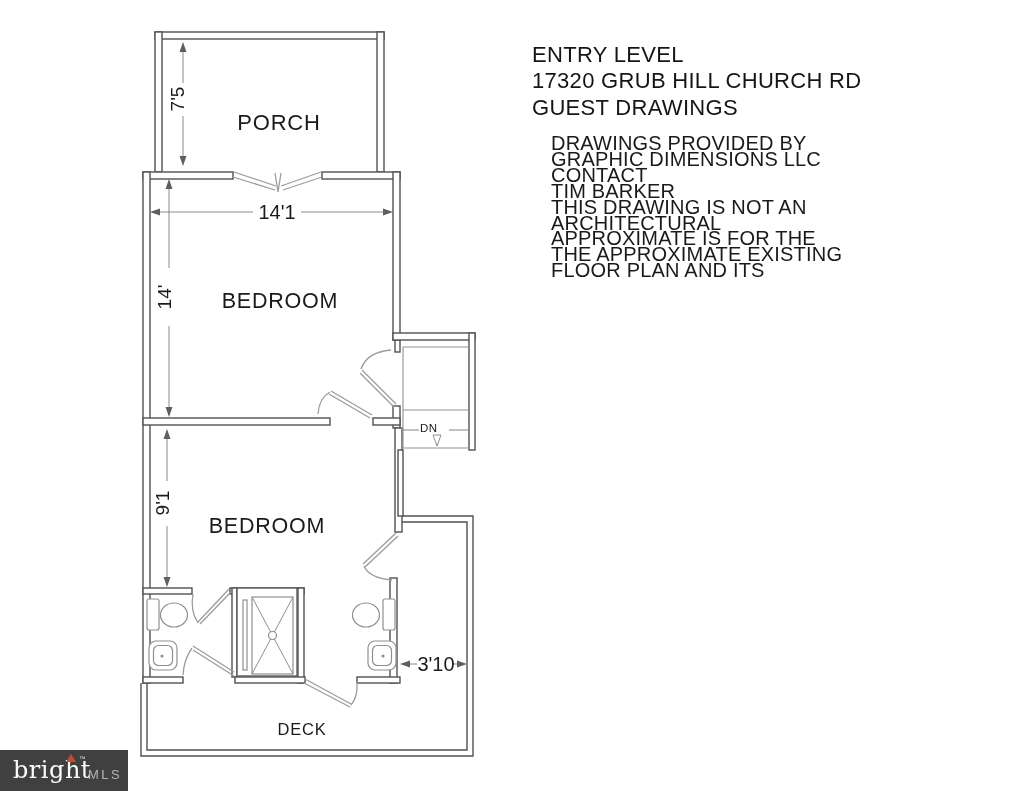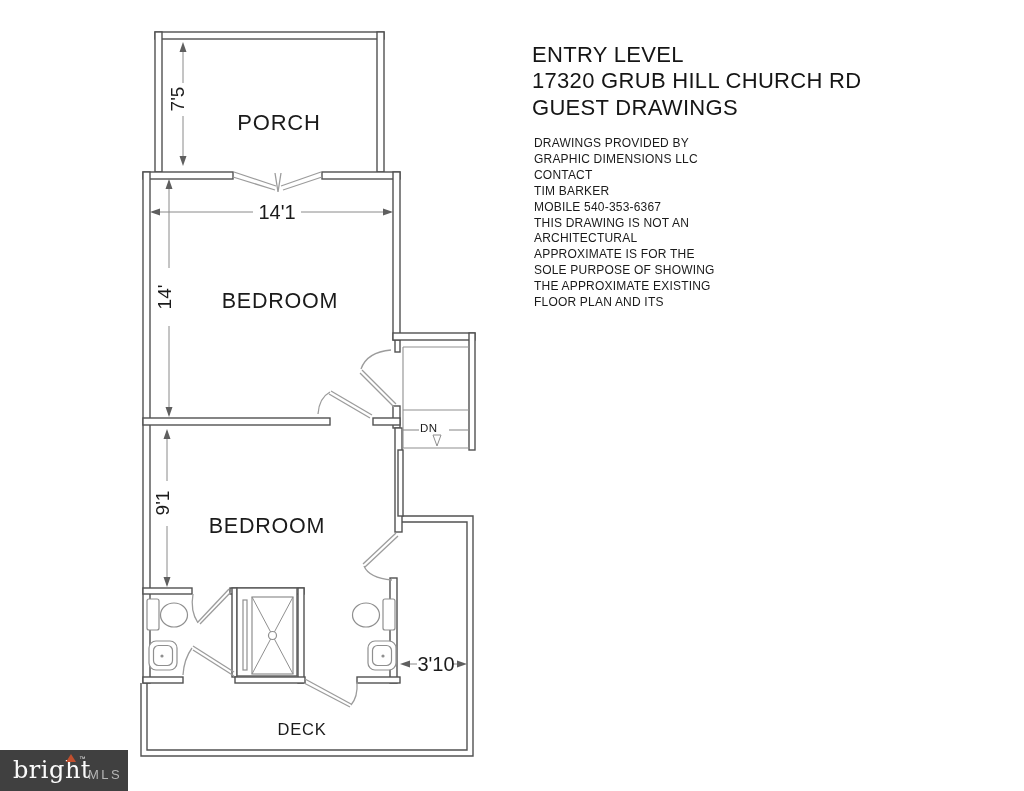--- a/index.html
+++ b/index.html
@@ -14,21 +14,21 @@
   .fixdot{fill:#8f8f8f;stroke:none;}
   .showerbox{fill:#fff;stroke:#5a5a5a;stroke-width:1.4;}
   .dimline{fill:none;stroke:#8a8a8a;stroke-width:1;}
   .dimarrow{fill:#5f5f5f;stroke:none;}
   .dimtext{font-family:"Liberation Sans",sans-serif;font-size:19px;fill:#1b1b1b;}
   .dimtext-h{font-family:"Liberation Sans",sans-serif;font-size:20px;fill:#1b1b1b;}
   .roomlabel{font-family:"Liberation Sans",sans-serif;fill:#1b1b1b;letter-spacing:0.8px;}
   .dnlabel{font-family:"Liberation Sans",sans-serif;font-size:11.5px;fill:#1b1b1b;letter-spacing:0.5px;}
   .title-block{position:absolute;left:532px;top:42px;font-size:22px;font-weight:normal;
        color:#151515;line-height:26.3px;letter-spacing:0.3px;white-space:nowrap;}
-  .disclaimer{position:absolute;left:534px;top:136px;font-size:12px;color:#1a1a1a;
+  .disclaimer{position:absolute;left:551px;top:136px;font-size:20px;color:#1a1a1a;
        line-height:15.9px;letter-spacing:0.2px;white-space:nowrap;}
   .mls-logo{position:absolute;left:0;top:750px;width:128px;height:41px;background:#404040;}
   .brand{position:absolute;left:13px;top:6px;font-family:"DejaVu Serif",serif;
        font-size:24px;color:#fbfbfb;letter-spacing:0.5px;}
   .roof{position:absolute;left:66px;top:4px;width:0;height:0;
        border-left:5px solid transparent;border-right:5px solid transparent;
        border-bottom:8px solid #c14f2e;}
   .tm{position:absolute;left:79px;top:5px;font-size:6.5px;color:#d8d8d8;}
   .mls-suffix{position:absolute;left:88px;top:17px;font-size:13px;color:#b5b5b5;letter-spacing:2.5px;}
 </style>
@@ -221,25 +221,23 @@
   <div>ENTRY LEVEL</div>
   <div>17320 GRUB HILL CHURCH RD</div>
   <div>GUEST DRAWINGS</div>
 </div>
 
 <div class="disclaimer">
   <div>DRAWINGS PROVIDED BY</div>
   <div>GRAPHIC DIMENSIONS LLC</div>
   <div>CONTACT</div>
   <div>TIM BARKER</div>
-  <div>MOBILE 540-353-6367</div>
   <div>THIS DRAWING IS NOT AN</div>
   <div>ARCHITECTURAL</div>
   <div>APPROXIMATE IS FOR THE</div>
-  <div>SOLE PURPOSE OF SHOWING</div>
   <div>THE APPROXIMATE EXISTING</div>
   <div>FLOOR PLAN AND ITS</div>
 </div>
 
 <div class="mls-logo">
   <span class="brand">bright</span>
   <span class="roof"></span>
   <span class="tm">™</span>
   <span class="mls-suffix">MLS</span>
 </div>

